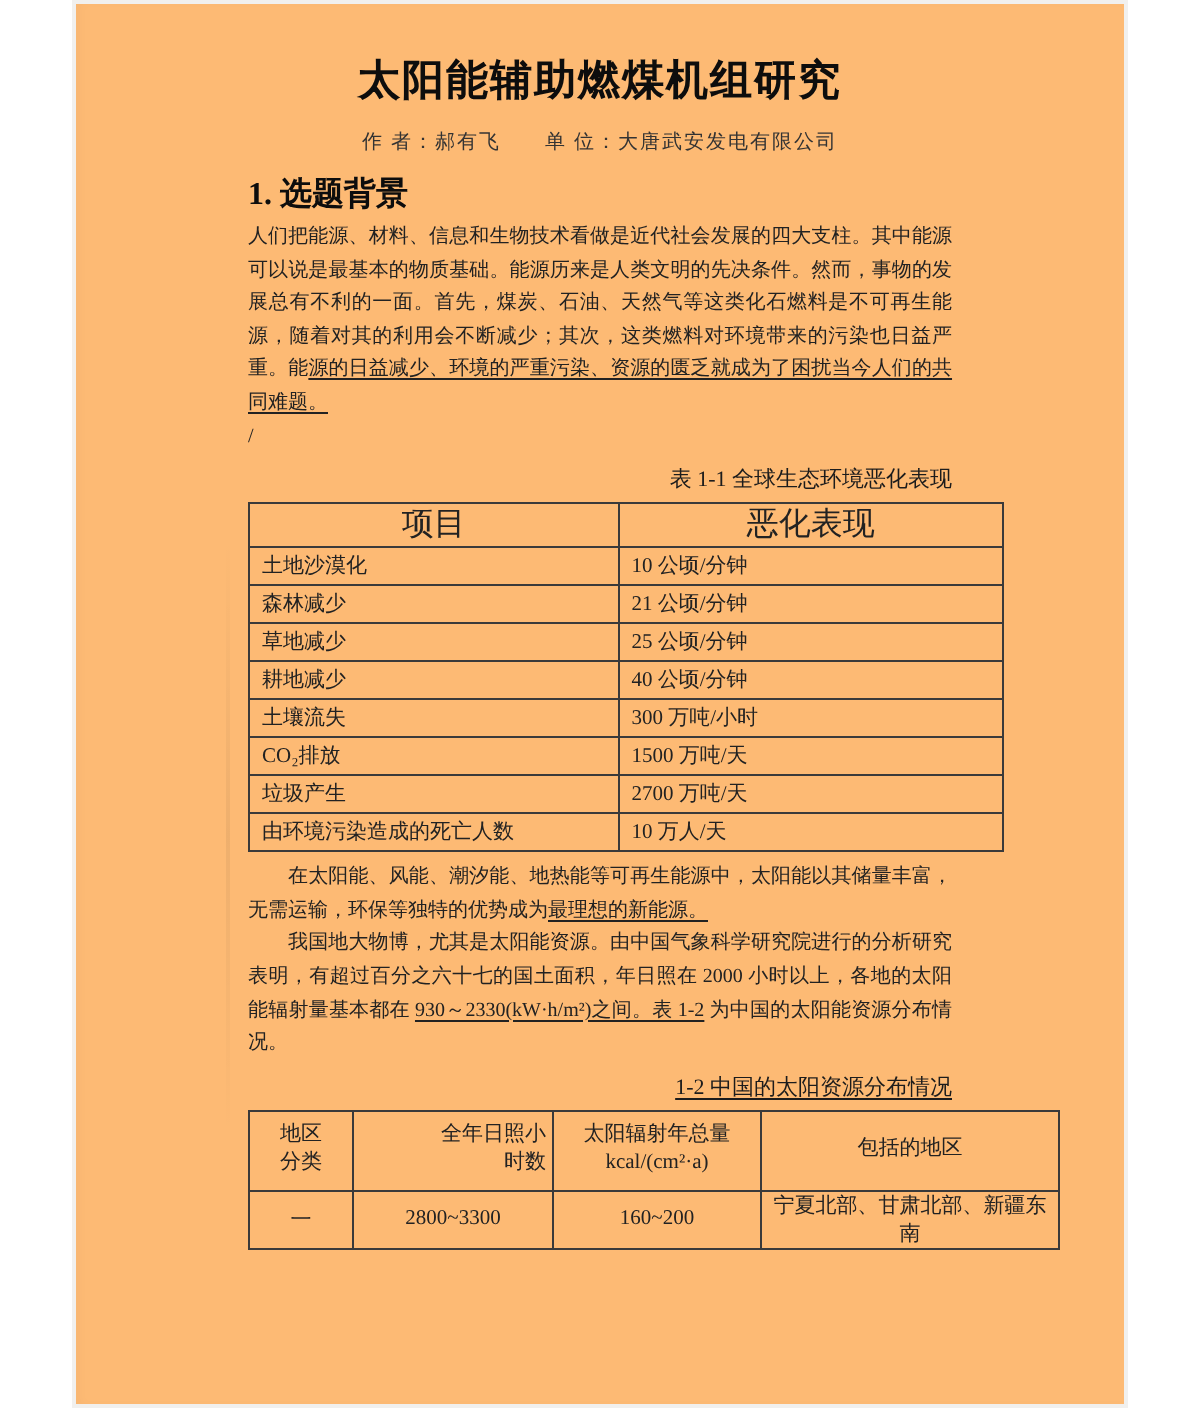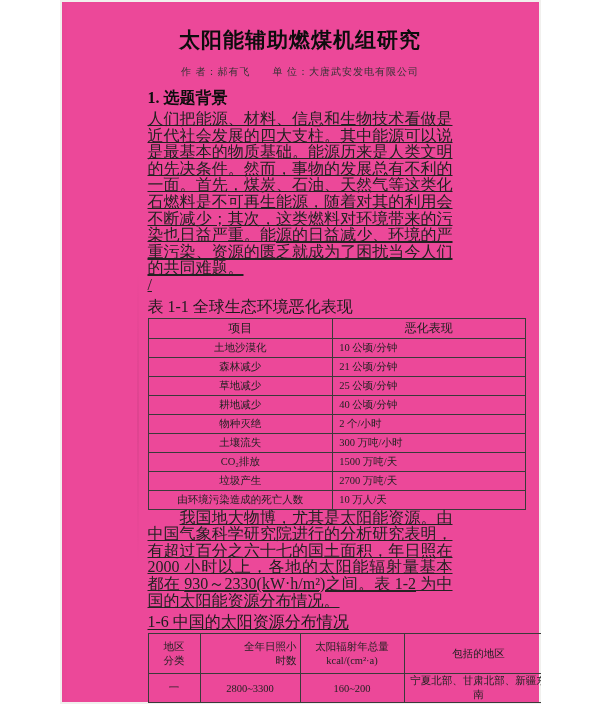--- a/index.html
+++ b/index.html
@@ -1,22 +1,22 @@
 <!DOCTYPE html>
 <html><head>
 <meta charset="utf-8">
 <style>
   * { margin: 0; padding: 0; box-sizing: border-box; }
   html, body { background: #ffffff; }
   body { font-family: "Liberation Serif", "DejaVu Serif", serif; }
   .page {
     position: relative;
-    width: 481px; height: 704px;
+    width: 528px; height: 704px;
     margin: 0 auto;
-    background: #ec4899;
+    background: #fdba74;
     color: #222;
     overflow: hidden;
     box-shadow: inset 0 0 0 2px #f1f0ee, inset 3px 0 6px rgba(0,0,0,0.03);
   }
   .scan-streak {
     position: absolute; left: 77px; top: 268px; width: 2px; height: 300px;
     background: linear-gradient(to bottom, rgba(0,0,0,0), rgba(0,0,0,0.06), rgba(0,0,0,0));
     pointer-events: none;
   }
   .content { padding: 26px 88px 0 88px; }
@@ -26,33 +26,33 @@
   }
   .author {
     text-align: center; font-size: 10px; color: #333;
     margin-top: 11px; letter-spacing: 1px; line-height: 13px;
   }
   .heading {
     font-size: 16px; font-weight: bold; color: #0d0d0d;
     margin-top: 11px; line-height: 17px;
   }
   p.body, .slash {
-    font-size: 16px; line-height: 16.6px; text-align: justify; color: #222; text-decoration: underline;
+    font-size: 10px; line-height: 16.6px; text-align: justify; color: #222;
   }
   p.first { margin-top: 5px; }
   p.indent { text-indent: 2em; }
   .mt { margin-top: 5px; }
   .u { text-decoration: underline; text-underline-offset: 2px; }
-  .tcaption { text-align: left; font-size: 16px; margin-top: 5px; line-height: 16px; color: #1c1c1c; }
+  .tcaption { text-align: right; font-size: 11px; margin-top: 5px; line-height: 16px; color: #1c1c1c; }
   table { border-collapse: collapse; margin: 3px auto 0 auto; }
   th, td { border: 1px solid #3a3a3a; color: #222; }
   .t1 { width: 378px; }
-  .t1 th { font-weight: normal; text-align: center; font-size: 12px; height: 20px; }
+  .t1 th { font-weight: normal; text-align: center; font-size: 16px; height: 20px; }
   .t1 td { font-size: 10.5px; height: 19px; padding: 0 6px; }
-  .t1 .c1 { width: 49%; text-align: center; margin-left: 44px; }
+  .t1 .c1 { width: 49%; text-align: left; margin-left: 44px; }
   .t1 .c2 { text-align: left; }
   .t2 { width: 406px; }
   .t2 th {
     font-weight: normal; text-align: center; font-size: 10.5px;
     white-space: pre-line; height: 40px; vertical-align: middle; line-height: 14px; padding: 2px 3px;
   }
   .t2 td { text-align: center; font-size: 10.5px; height: 27px; padding: 0 4px; }
   .t2 .w1 { width: 52px; }
   .t2 .w2 { width: 100px; text-align: right; }
   .t2 .w3 { width: 104px; }
@@ -91,46 +91,43 @@
         </tr>
         <tr>
           <td class="c1">草地减少</td>
           <td class="c2">25 公顷/分钟</td>
         </tr>
         <tr>
           <td class="c1">耕地减少</td>
           <td class="c2">40 公顷/分钟</td>
         </tr>
         <tr>
-          <td class="c1">物种灭绝</td>
-          <td class="c2">2 个/小时</td>
-        </tr>
-        <tr>
           <td class="c1">土壤流失</td>
           <td class="c2">300 万吨/小时</td>
         </tr>
         <tr>
           <td class="c1">CO₂排放</td>
           <td class="c2">1500 万吨/天</td>
         </tr>
         <tr>
           <td class="c1">垃圾产生</td>
           <td class="c2">2700 万吨/天</td>
         </tr>
         <tr>
           <td class="c1">由环境污染造成的死亡人数</td>
           <td class="c2">10 万人/天</td>
         </tr>
       </tbody>
     </table>
 
+    <p class="body indent mt"><span>在太阳能、风能、潮汐能、地热能等可再生能源中，太阳能以其储量丰富，无需运输，环保等独特的优势成为</span><span class="u">最理想的新能源。</span></p>
 
     <p class="body indent"><span>我国地大物博，尤其是太阳能资源。由中国气象科学研究院进行的分析研究表明，有超过百分之六十七的国土面积，年日照在 2000 小时以上，各地的太阳能辐射量基本都在 </span><span class="u">930～2330(kW·h/m²)之间。表 1-2</span><span> 为中国的太阳能资源分布情况。</span></p>
 
-    <div class="tcaption u">1-6 中国的太阳资源分布情况</div>
+    <div class="tcaption u">1-2 中国的太阳资源分布情况</div>
     <table class="t2">
       <thead>
         <tr>
           <th class="w1">地区
 分类</th>
           <th class="w2">全年日照小
 时数</th>
           <th class="w3">太阳辐射年总量
 kcal/(cm²·a)</th>
           <th class="w4">包括的地区</th>

